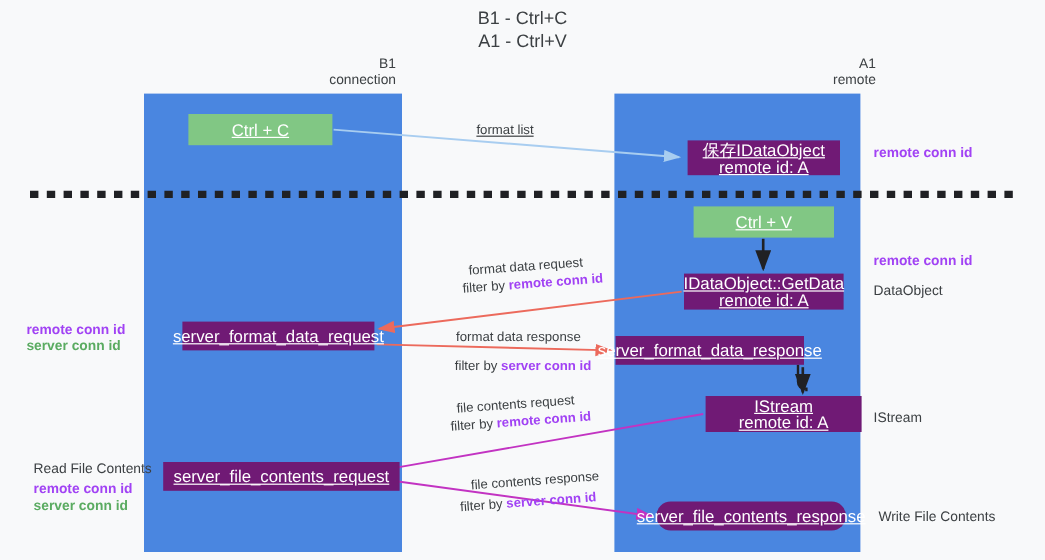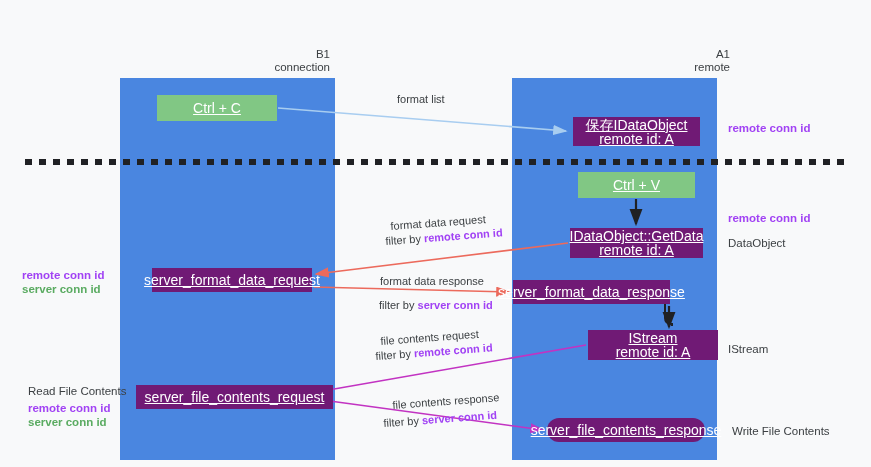--- a/index.html
+++ b/index.html
@@ -63,35 +63,39 @@
   #lbl-left-2{left:22px;top:282px;}
   #lbl-read-file{left:28px;top:384px;}
   #lbl-left-3{left:28px;top:401px;}
   #lbl-left-4{left:28px;top:415px;}
 
   .edge-label{
     position:absolute;font-size:11px;line-height:14px;white-space:nowrap;color:#3c4043;
   }
   .edge-label .hl-purple{color:#a142f4;font-weight:bold;}
 
-  #el-format-list{left:397px;top:92px;}
+  #el-format-list{left:397px;top:102px;text-decoration:underline;}
   #el-fdreq-1{left:390px;top:219px;transform:rotate(-4.2deg);transform-origin:left top;}
   #el-fdreq-2{left:385px;top:234px;transform:rotate(-4.2deg);transform-origin:left top;}
   #el-fdresp-1{left:380px;top:274px;}
   #el-fdresp-2{left:379px;top:298px;}
   #el-fcreq-1{left:380px;top:334px;transform:rotate(-4.2deg);transform-origin:left top;}
   #el-fcreq-2{left:375px;top:349px;transform:rotate(-4.2deg);transform-origin:left top;}
   #el-fcresp-1{left:392px;top:398px;transform:rotate(-4.2deg);transform-origin:left top;}
   #el-fcresp-2{left:383px;top:416px;transform:rotate(-4.2deg);transform-origin:left top;}
 </style>
 </head>
 <body>
 
 <div id="stage">
 
+  <div class="title">
+    <div>B1 - Ctrl+C</div>
+    <div>A1 - Ctrl+V</div>
+  </div>
 
   <div class="colhead" id="colhead-b1">
     <div>B1</div>
     <div>connection</div>
   </div>
   <div class="colhead" id="colhead-a1">
     <div>A1</div>
     <div>remote</div>
   </div>
 

